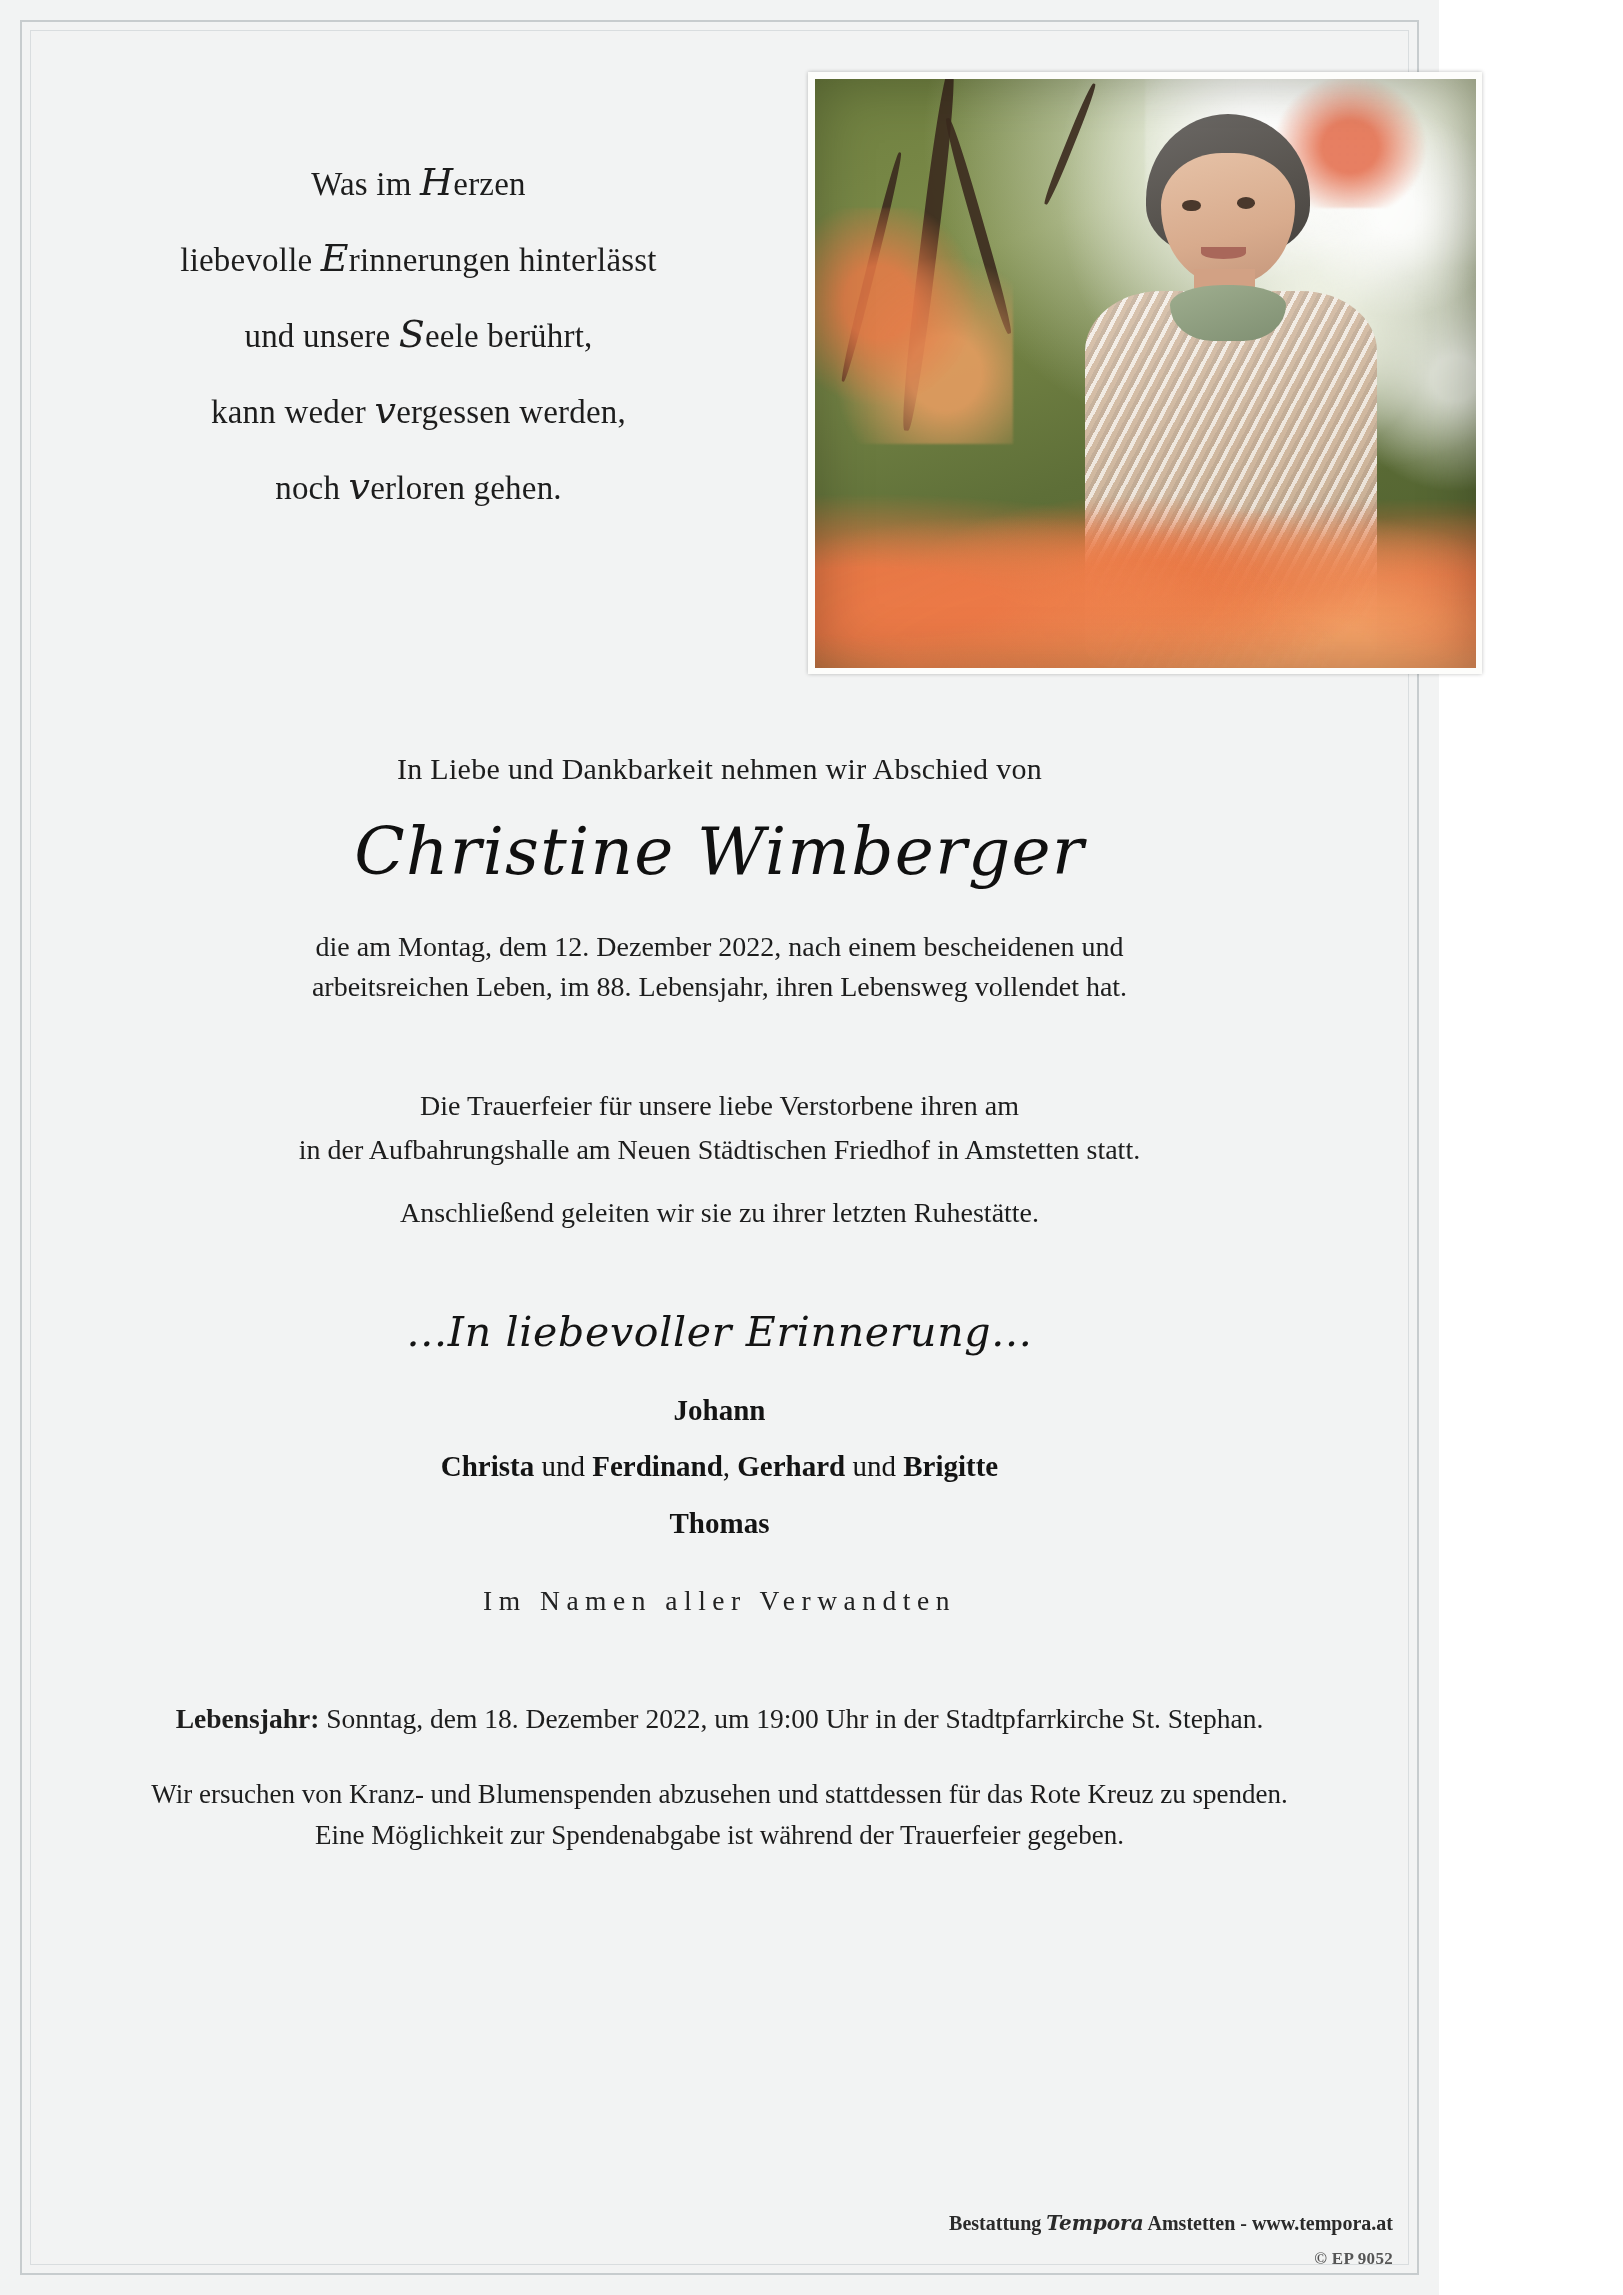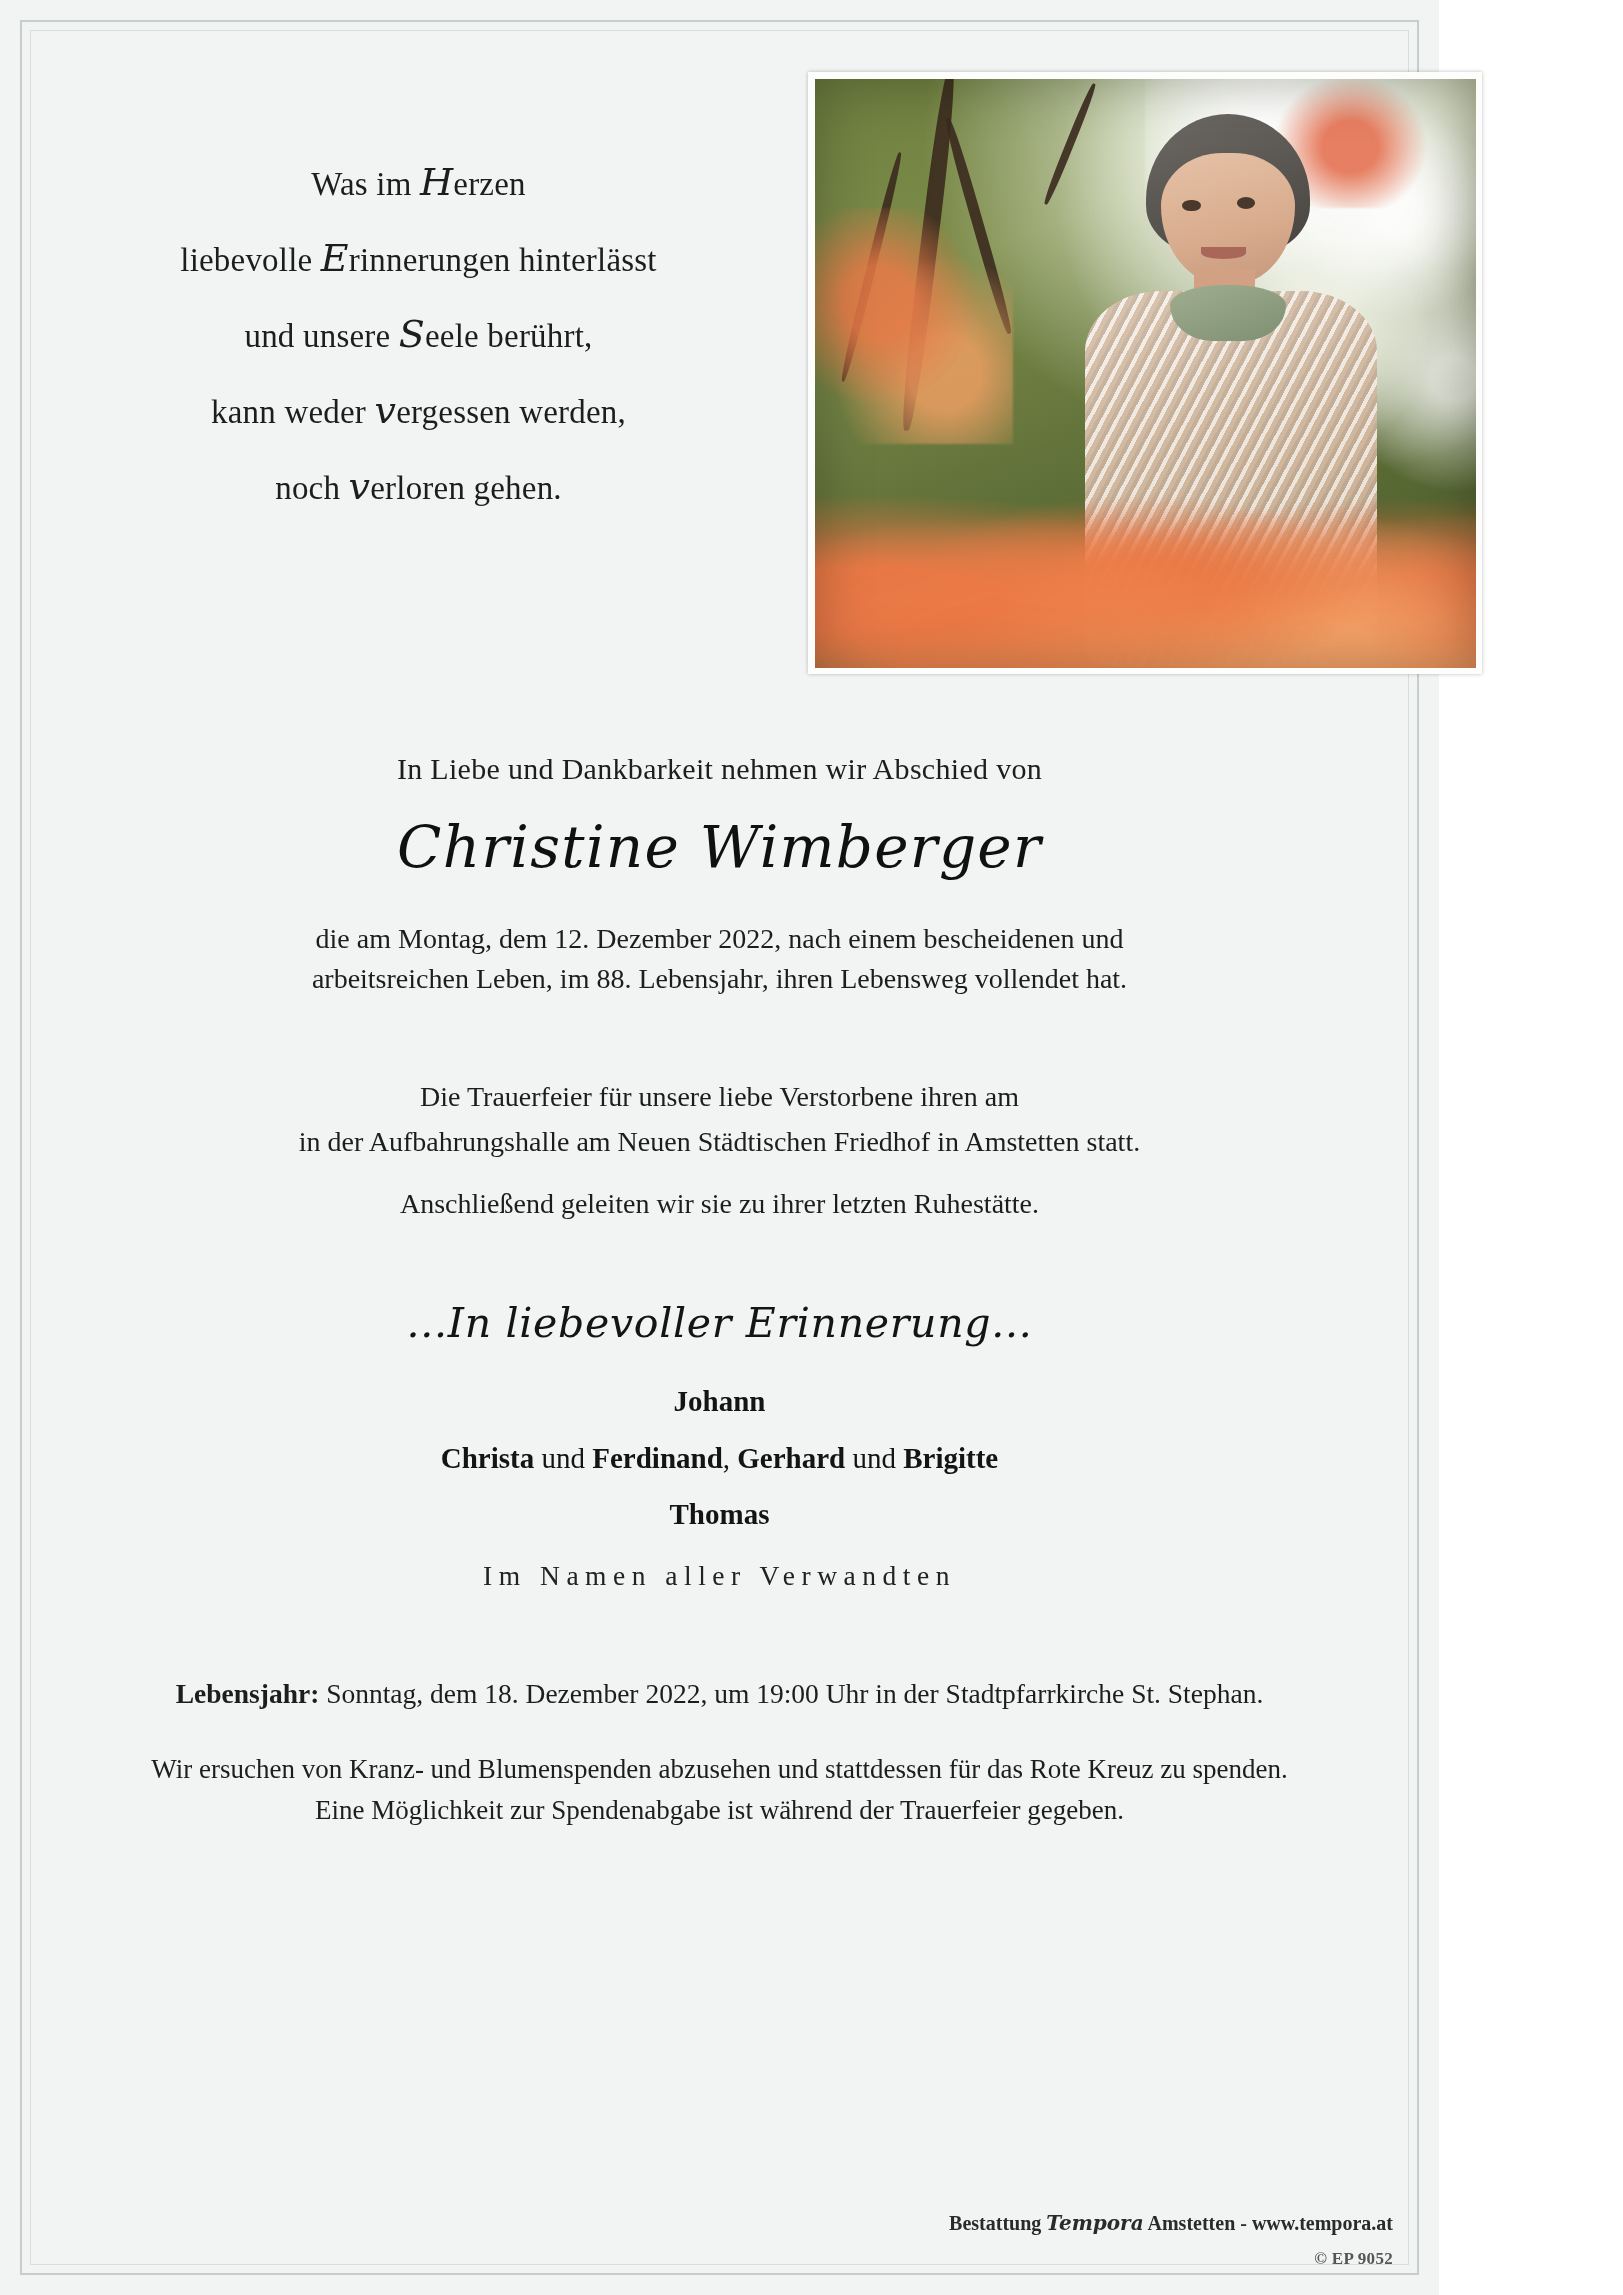--- a/index.html
+++ b/index.html
@@ -197,21 +197,21 @@
   .lead {
     font-size: 30px;
     color: #1d1d1d;
     letter-spacing: 0.3px;
   }
 
   .name {
     margin-top: 31px;
     font-family: "DejaVu Serif", serif;
     font-style: italic;
-    font-size: 58px;
+    font-size: 66px;
     line-height: 1.05;
     letter-spacing: 1.3px;
     color: #101010;
     white-space: nowrap;
   }
 
   .died {
     margin-top: 41px;
     font-size: 28px;
     line-height: 1.42;
@@ -238,21 +238,21 @@
 
   .survivors {
     margin-top: 26px;
     font-size: 29px;
     line-height: 1.95;
     color: #141414;
   }
   .survivors b { font-weight: bold; text-align: center; }
 
   .behalf {
-    margin-top: 17px;
+    margin-top: 34px;
     font-size: 27.5px;
     letter-spacing: 6.5px;
     color: #222;
   }
 
   .vigil {
     margin-top: 86px;
     font-size: 27.5px;
     color: #1d1d1d;
   }

